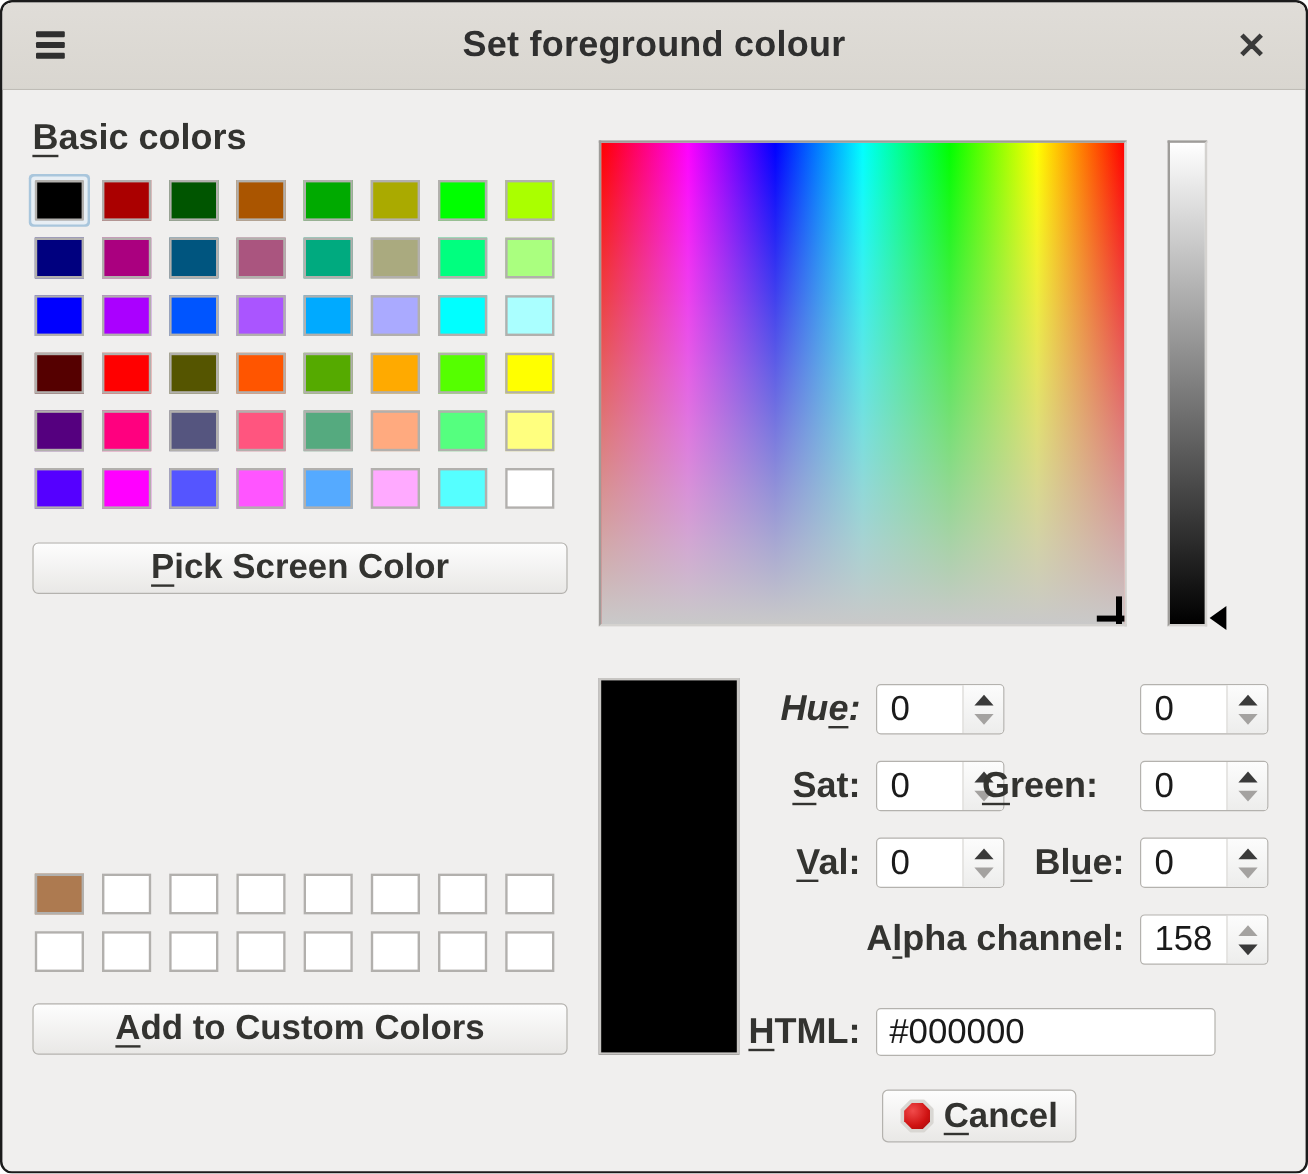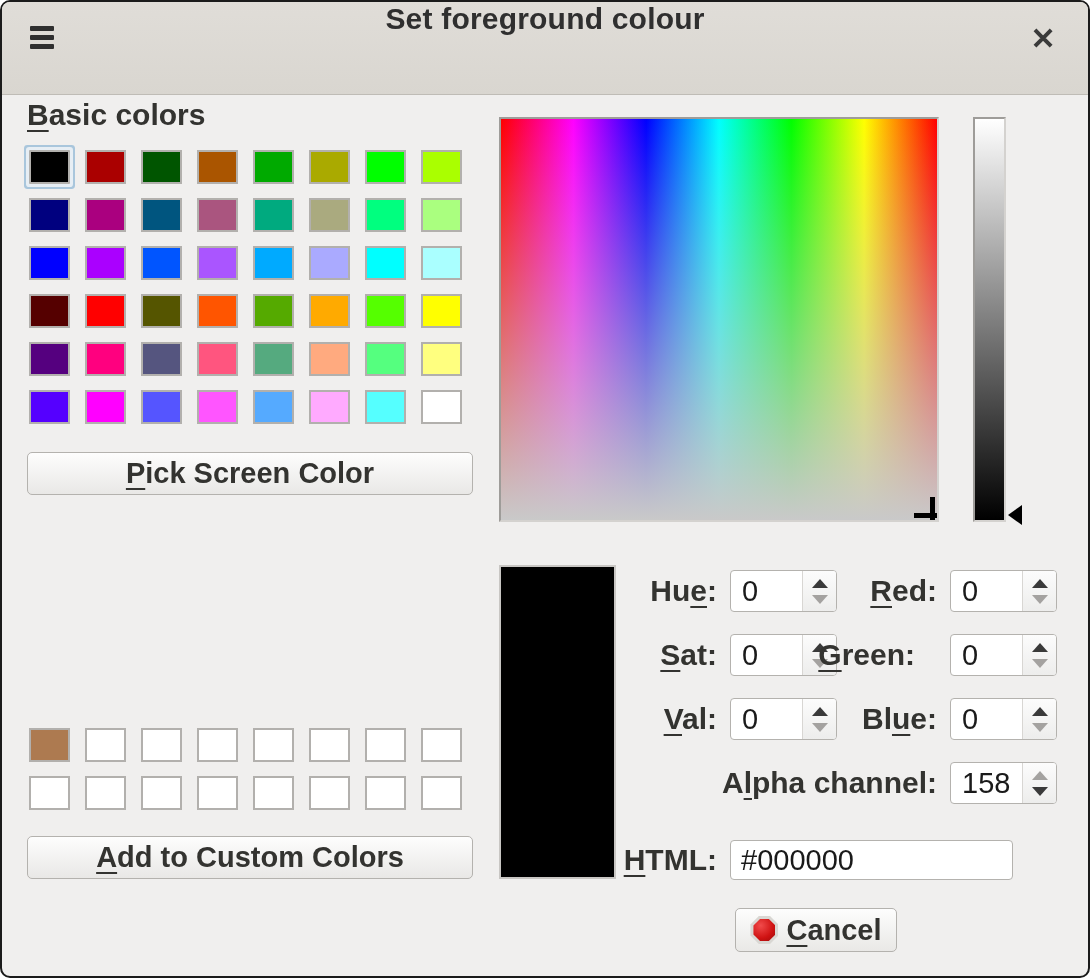--- a/index.html
+++ b/index.html
@@ -7,24 +7,24 @@
   body { font-family:"Liberation Sans", sans-serif; width:1090px; height:978px; position:relative; }
 
   .window {
     position:absolute; left:0; top:0; width:1090px; height:978px;
     background:#f0efee; border:2px solid #1b1b1b; border-radius:10px;
     overflow:hidden;
   }
 
   
   .titlebar {
-    position:absolute; left:0; top:0; right:0; height:93px;
+    position:absolute; left:0; top:0; right:0; height:73px;
     background:linear-gradient(#e0ddd8,#d9d6d0);
     border-bottom:1px solid #bfbcb6;
-    display:flex; align-items:flex-start; justify-content:center;
+    display:flex; align-items:center; justify-content:center;
   }
   .title { font-size:30px; font-weight:700; color:#2f2f2f; letter-spacing:0.2px; }
   .hamburger { position:absolute; left:28px; top:24px; width:24px; height:26px; cursor:pointer; }
   .hamburger span { display:block; height:5px; background:#2f2f2f; border-radius:1px; margin-bottom:4px; }
   .close-btn {
     position:absolute; right:26px; top:17px; width:38px; height:38px;
     display:flex; align-items:center; justify-content:center;
     font-size:30px; font-weight:700; color:#3a3a3a; cursor:pointer;
   }
 
@@ -213,21 +213,21 @@
   <div class="hs-picker">
     <div class="cross-v"></div>
     <div class="cross-h"></div>
   </div>
 
   <div class="value-slider"></div>
   <div class="slider-arrow"></div>
 
   <div class="color-preview" style="background: rgb(0, 0, 0);"></div>
 
-  <div class="field-label" style="left:600px; width:115px; top:568px;">Hu<u>e</u>:</div>
+  <div class="field-label" style="left:600px; width:115px; top:568px;font-style:italic;">Hu<u>e</u>:</div>
   <div class="spin" style="left:728px; top:568px;">
     <span class="spin-value">0</span>
     <div class="spin-btns">
         <div class="arr-up"></div>
         <div class="arr-down dim"></div>
       </div>
   </div>
 
   <div class="field-label" style="left:600px; width:115px; top:632px;"><u>S</u>at:</div>
   <div class="spin" style="left:728px; top:632px;">
@@ -240,21 +240,20 @@
 
   <div class="field-label" style="left:600px; width:115px; top:696px;"><u>V</u>al:</div>
   <div class="spin" style="left:728px; top:696px;">
     <span class="spin-value">0</span>
     <div class="spin-btns">
         <div class="arr-up"></div>
         <div class="arr-down dim"></div>
       </div>
   </div>
 
-  <div class="field-label" style="left:770px; width:165px; top:568px;"><u>R</u>ed:</div>
   <div class="spin" style="left:948px; top:568px;">
     <span class="spin-value">0</span>
     <div class="spin-btns">
         <div class="arr-up"></div>
         <div class="arr-down dim"></div>
       </div>
   </div>
 
   <div class="field-label" style="left:748px; width:165px; top:632px;"><u>G</u>reen:</div>
   <div class="spin" style="left:948px; top:632px;">

